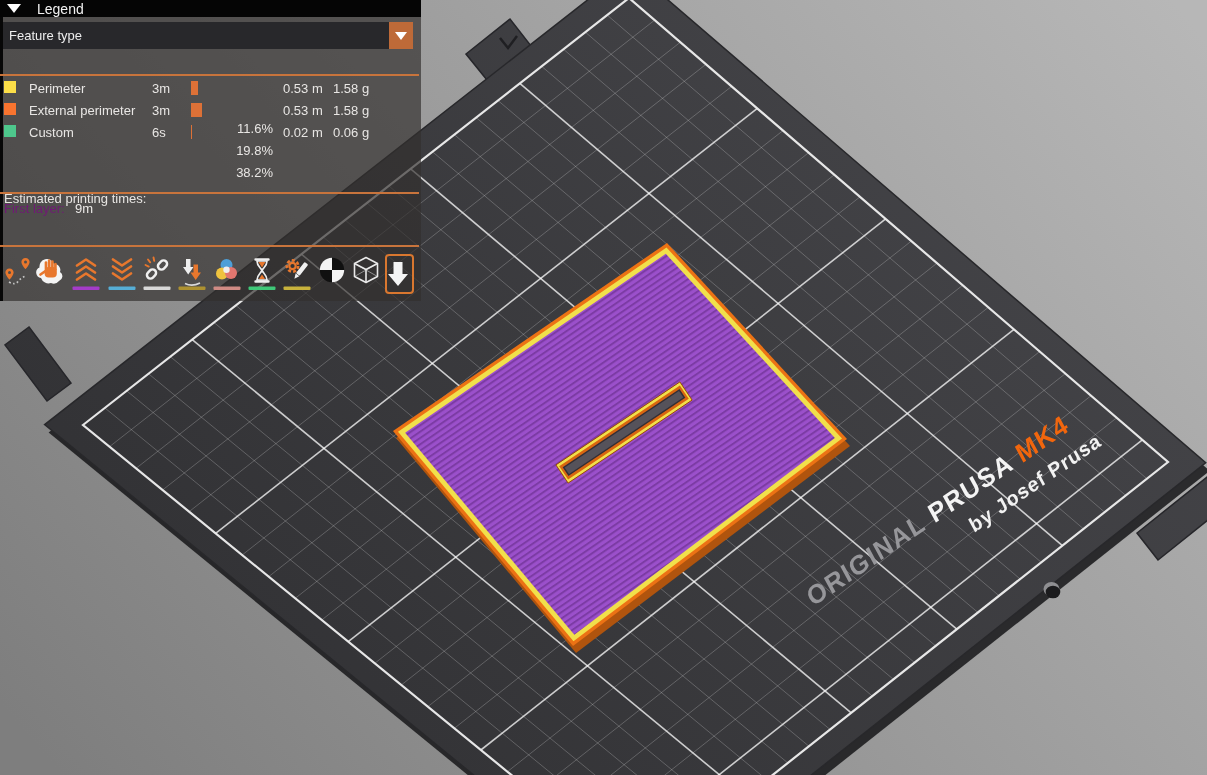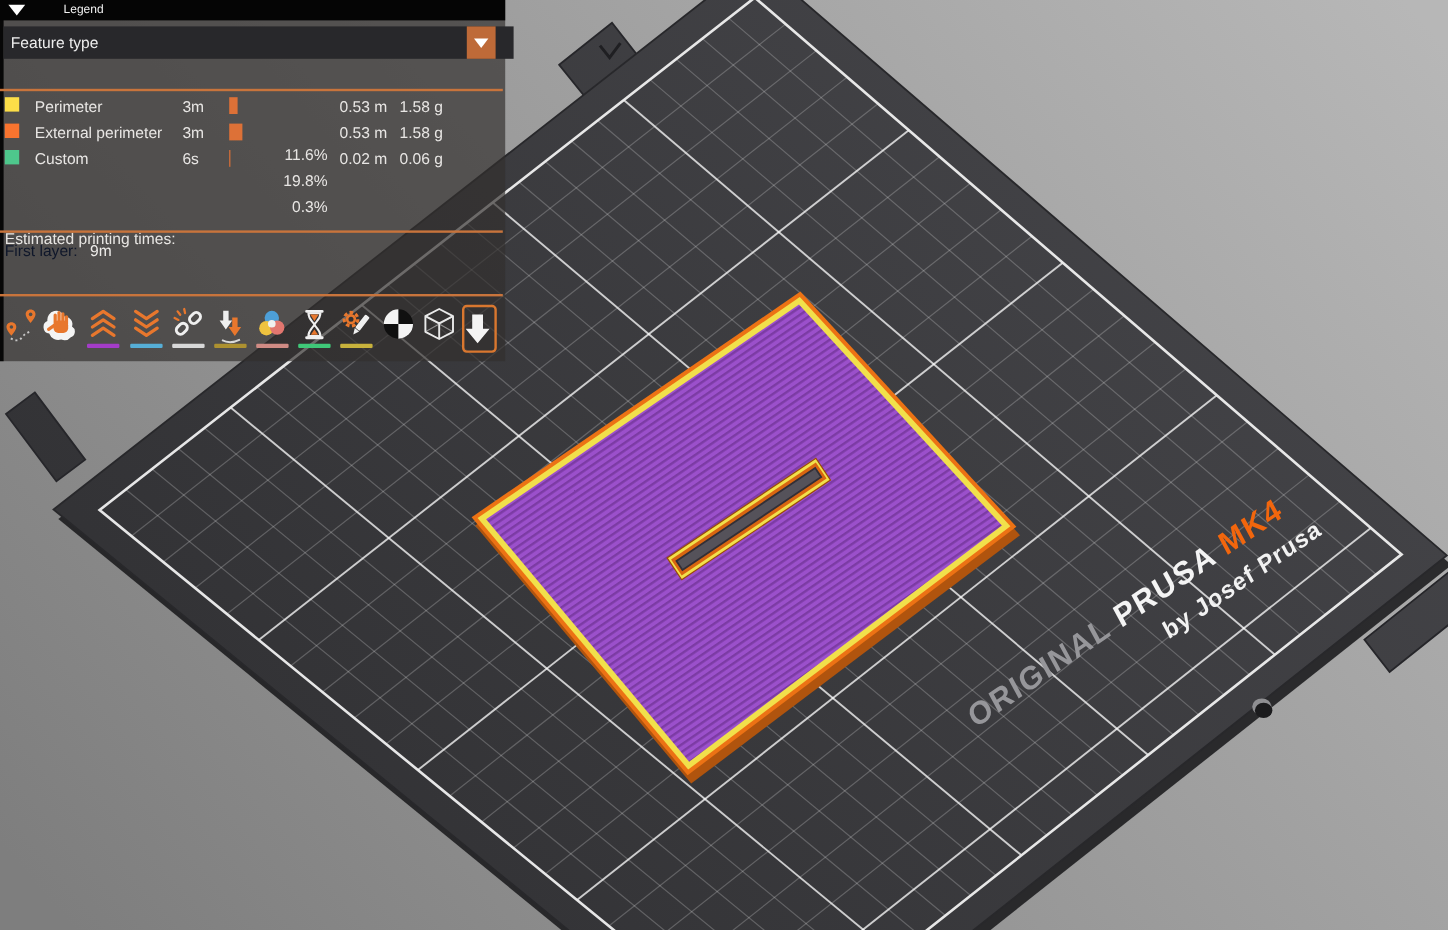--- a/index.html
+++ b/index.html
@@ -8,22 +8,22 @@
   #scene svg{display:block;}
 
   
   #legend-panel{position:absolute;left:0;top:0;width:421px;height:301px;
     background:rgba(50,47,45,0.68);color:#E8E6E4;font-size:13px;}
   .left-strip{position:absolute;left:0;top:0;width:3px;height:301px;background:#070707;}
   .lp-header{position:absolute;left:0;top:0;width:421px;height:17px;background:#050505;
     display:flex;align-items:center;}
   .collapse-tri{width:0;height:0;border-left:7px solid transparent;border-right:7px solid transparent;
     border-top:9px solid #FFFFFF;margin-left:7px;}
-  .lp-title{margin-left:32px;font-size:10px;color:#F2F2F2;}
-  .dropdown{position:absolute;left:3px;top:22px;width:425px;height:27px;background:#28282B;
+  .lp-title{margin-left:16px;font-size:14px;color:#F2F2F2;}
+  .dropdown{position:absolute;left:3px;top:22px;width:386px;height:27px;background:#28282B;
     display:flex;align-items:center;cursor:pointer;}
   .dropdown-label{margin-left:6px;color:#EDEDED;}
   .dd-btn{position:absolute;left:389px;top:22px;width:24px;height:27px;background:#BE6A38;
     display:flex;align-items:center;justify-content:center;cursor:pointer;}
   .dd-tri{width:0;height:0;border-left:6.5px solid transparent;border-right:6.5px solid transparent;
     border-top:8.5px solid #FFFFFF;}
   .col-headers{position:absolute;top:56px;left:0;width:421px;height:18px;color:#D2D0CE;}
   .col-headers span{position:absolute;top:0;}
   .col-time{left:152px;} .col-pct{left:192px;} .col-used{left:283px;}
   .sep{position:absolute;left:0;width:419px;height:2px;background:#C8743C;}
@@ -32,21 +32,21 @@
   .f-row{position:relative;height:22px;}
   .f-row span{position:absolute;top:3px;white-space:nowrap;}
   .sw{position:absolute;left:4px;top:5px;width:12px;height:12px;}
   .fl{left:29px;} .ft{left:152px;}
   .fbar{position:absolute;left:191px;top:4px;height:14px;background:#DD7137;}
   .fp{left:225px;width:48px;text-align:right;margin-top:40px;}
   .fm{left:283px;} .fg{left:333px;}
   .est-title{position:absolute;left:4px;top:156px;color:#E8E6E3;margin-top:35px;}
   .est-row{position:absolute;left:0;width:421px;height:20px;}
   #est-row-0{top:201px;} #est-row-1{top:223px;}
-  .est-label{position:absolute;left:4px;color:#0f172a;text-align:right;}
+  .est-label{position:absolute;left:4px;color:#701a75;text-align:right;}
   .est-value{position:absolute;left:75px;color:#ECEAE8;}
   #toolbar{position:absolute;left:2px;top:252px;width:418px;height:47px;}
   .tb-item{position:absolute;top:4px;width:28px;height:35px;cursor:pointer;}
   .tb-item svg{display:block;}
   .tb-box{position:absolute;left:383px;top:2px;width:29px;height:40px;border:2px solid #D9772F;
     border-radius:4px;box-sizing:border-box;display:flex;align-items:center;justify-content:center;
     cursor:pointer;}
 </style>
 </head>
 <body>
@@ -175,21 +175,21 @@
         <span class="fbar" style="width:11px"></span>
         <span class="fp">19.8%</span>
         <span class="fm">0.53 m</span>
         <span class="fg">1.58 g</span>
       </div>
       <div class="f-row">
         <span class="sw" style="background:#4EC78C"></span>
         <span class="fl">Custom</span>
         <span class="ft">6s</span>
         <span class="fbar" style="width:1px"></span>
-        <span class="fp">0.3%</span>
+        <span class="fp">38.2%</span>
         <span class="fm">0.02 m</span>
         <span class="fg">0.06 g</span>
       </div>
     </div>
   <div class="est-title">Estimated printing times:</div>
   <div class="sep" id="sep2"></div>
   <div class="est-row" id="est-row-0">
     <span class="est-label">First layer:</span>
     <span class="est-value">9m</span>
   </div>

